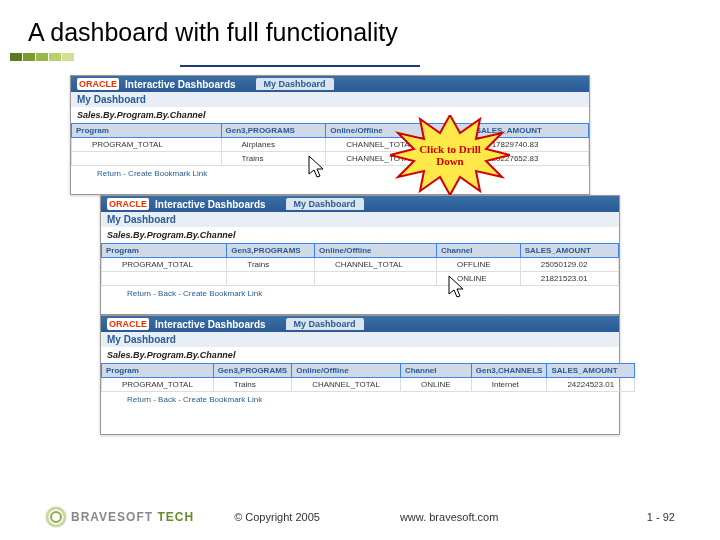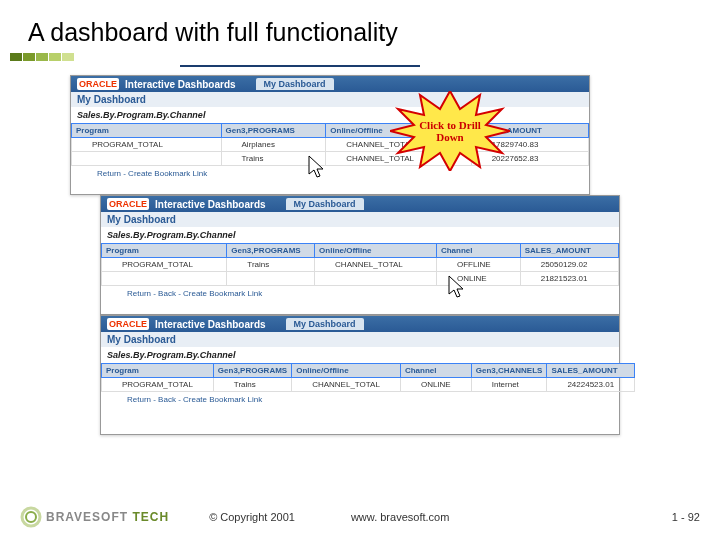--- a/index.html
+++ b/index.html
@@ -15,30 +15,30 @@
   .s3 { left: 100px; top: 240px; width: 520px; height: 120px; }
   .hdr { background: linear-gradient(#3b6ea5, #2a5a95); color: #fff; padding: 2px 6px; display: flex; align-items: center; font-size: 10px; font-weight: bold; }
   .hdr-logo { color: #e30; font-weight: bold; font-size: 9px; margin-right: 6px; background:#fff; padding:1px 2px; border-radius:2px;}
   .hdr-tab { background: #d8e4f0; color: #2a5a95; padding: 1px 8px; margin-left: 20px; font-size: 9px; border-radius: 2px 2px 0 0; }
   .sub { background: #e8eef5; color: #2a5a95; font-weight: bold; padding: 2px 6px; font-size: 10px; }
   .section { font-weight: bold; padding: 3px 6px; font-size: 9px; color:#222;font-style:italic; }
   .tbl { width: 100%; border-collapse: collapse; font-size: 8px; }
   .tbl th { background: #d0dae6; text-align: left; padding: 2px 4px; color: #2a5a95; border: 1px solid #3b82f6; font-size:8px;}
   .tbl td { padding: 2px 20px; border: 1px solid #ddd; color:#333; white-space:nowrap;}
   .links { color: #2a5a95; font-size: 8px; padding: 3px 6px; margin-left: 20px; }
-  .callout { position: absolute; left: 390px; top: 16px; width: 120px; height: 80px; z-index: 10; }
+  .callout { position: absolute; left: 390px; top: 40px; width: 120px; height: 80px; z-index: 10; }
   .burst { position:absolute; width:100%; height:100%; }
   .burst-text { position:absolute; width:100%; top:28px; text-align:center; font-size:11px; font-weight:bold; color:#c00; font-family: "Comic Sans MS", cursive; line-height:1.1;}
   .cursor { position:absolute; width:20px; height:26px; z-index:11; }
-  .footer { position: absolute; bottom: 12px; left: 0; width: 100%; display: flex; align-items: center; padding: 0 20px; font-size: 11px; color:#333;}
+  .footer { position: absolute; bottom: 12px; left: 0; width: 100%; display: flex; align-items: center; padding: 0 45px; font-size: 11px; color:#333;}
   .logo-wrap { display:flex; align-items:center; gap:4px;}
   .logo-text { color:#888; font-weight:bold; letter-spacing:1px; font-size:12px;}
   .logo-text b { color:#6a8a2a;}
   .copyright { margin-left: 40px; }
-  .url { margin-left: 56px; }
+  .url { margin-left: 80px; }
   .pagenum { margin-left: auto; }
 </style>
 </head>
 <body>
 
 <div class="title">A dashboard with full functionality</div>
 <div class="color-bar">
   <span style="background:#5a7a1a"></span>
     <span style="background:#7a9a2a"></span>
     <span style="background:#9ab84a"></span>
@@ -168,16 +168,16 @@
 </div>
 
 <div class="footer">
   <div class="logo-wrap">
     <svg width="22" height="22" viewBox="0 0 22 22">
       <circle cx="11" cy="11" r="9" fill="none" stroke="#c8d8a0" stroke-width="3"></circle>
       <circle cx="11" cy="11" r="5" fill="none" stroke="#8aad4a" stroke-width="2"></circle>
     </svg>
     <span class="logo-text"><span>BRAVESOFT</span> <b>TECH</b></span>
   </div>
-  <span class="copyright">© Copyright 2001</span>
+  <span class="copyright">© Copyright 2005</span>
   <span class="url">www. bravesoft.com</span>
   <span class="pagenum">1 - 92</span>
 </div>
 
 </body></html>

